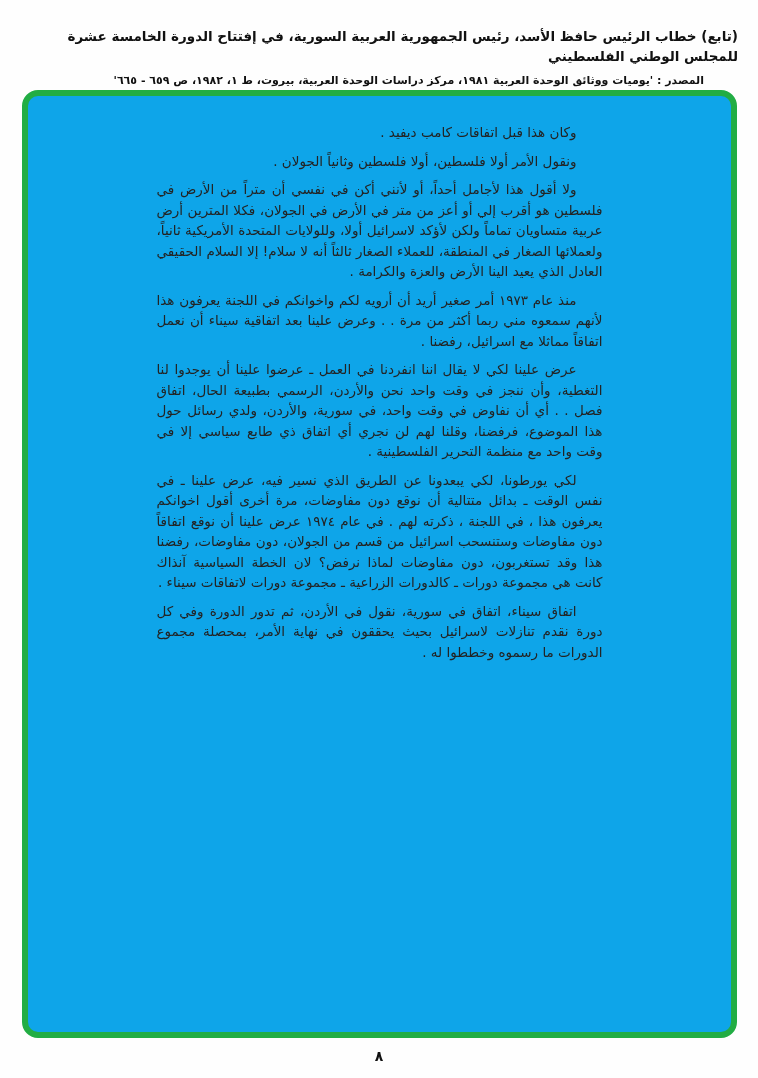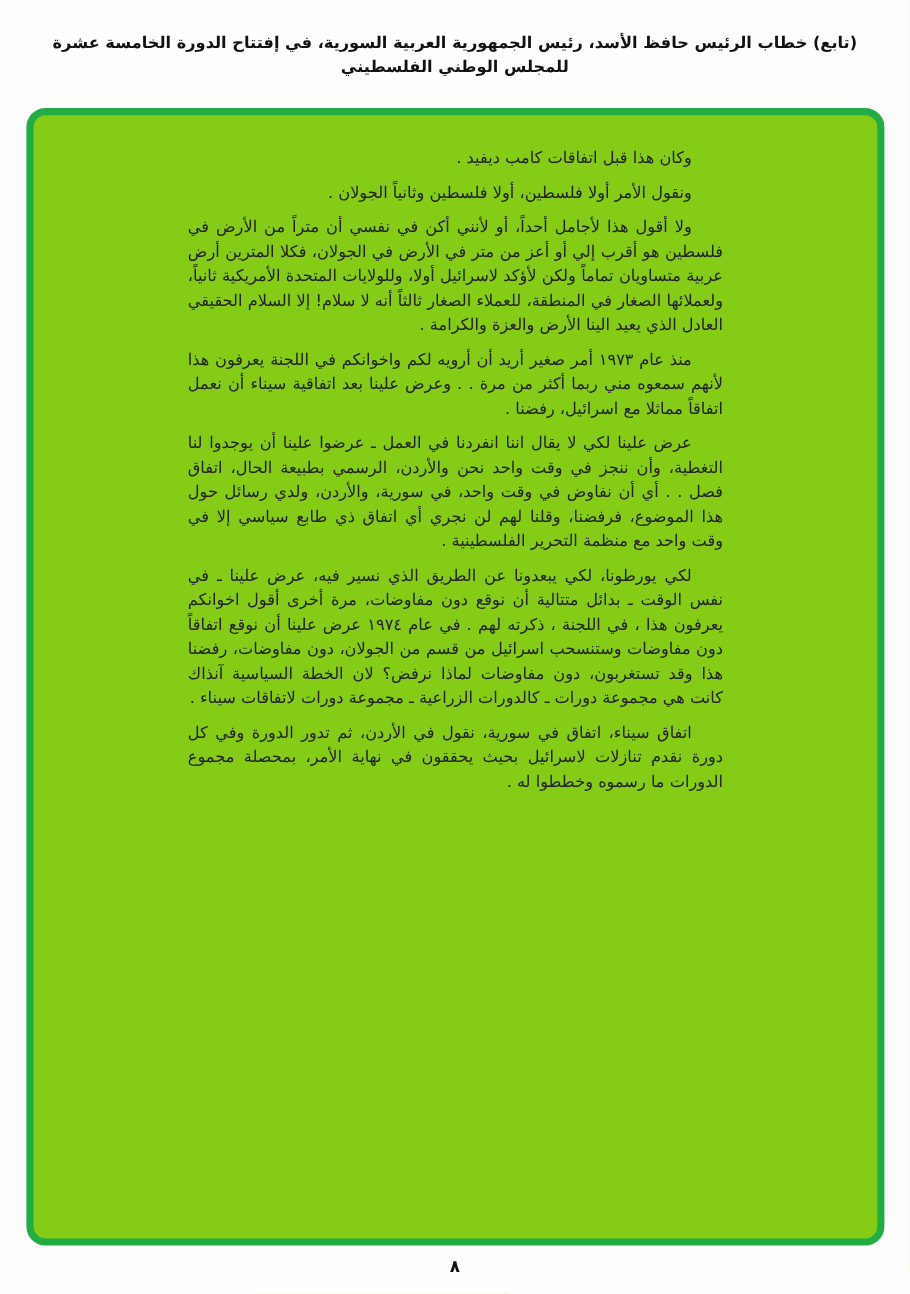--- a/index.html
+++ b/index.html
@@ -25,21 +25,21 @@
     position: absolute;
     top: 26px;
     left: 20px;
     right: 20px;
     direction: rtl;
   }
   .doc-title {
     font-weight: bold;
     font-size: 13.5px;
     line-height: 20px;
-    text-align: center;
+    text-align: right;
     letter-spacing: 0px;
     color: #111111;
   }
   .doc-source {
     margin-top: 7px;
     font-weight: bold;
     font-size: 11px;
     line-height: 15px;
     text-align: right;
     padding-right: 34px;
@@ -49,21 +49,21 @@
   
   .frame {
     position: absolute;
     left: 22px;
     top: 90px;
     width: 715px;
     height: 948px;
     box-sizing: border-box;
     border: 6px solid #22ad44;
     border-radius: 16px;
-    background: #84cc16;
+    background: #0ea5e9;
     overflow: hidden;
   }
   
   .text-col {
     width: 446px;
     margin: 26px auto 0 auto;
     direction: rtl;
     text-align: justify;
     font-size: 13.5px;
     line-height: 20.5px;
@@ -85,20 +85,21 @@
     color: #111111;
   }
 </style>
 </head>
 <body>
 
 <div class="page">
 
   <div class="header">
     <div class="doc-title">(تابع) خطاب الرئيس حافظ الأسد، رئيس الجمهورية العربية السورية، في إفتتاح الدورة الخامسة عشرة للمجلس الوطني الفلسطيني</div>
+    <div class="doc-source">المصدر :  'يوميات ووثائق الوحدة العربية ١٩٨١، مركز دراسات الوحدة العربية، بيروت، ط ١، ١٩٨٢، ص ٦٥٩ - ٦٦٥'</div>
   </div>
 
   <div class="frame">
     <div class="text-col">
       <p>وكان هذا قبل اتفاقات كامب ديفيد .</p>
       <p>ونقول الأمر أولا فلسطين، أولا فلسطين وثانياً الجولان .</p>
       <p>ولا أقول هذا لأجامل أحداً، أو لأنني أكن في نفسي أن متراً من الأرض في فلسطين هو أقرب إلي أو أعز من متر في الأرض في الجولان، فكلا المترين أرض عربية متساويان تماماً ولكن لأؤكد لاسرائيل أولا، وللولايات المتحدة الأمريكية ثانياً، ولعملائها الصغار في المنطقة، للعملاء الصغار ثالثاً أنه لا سلام! إلا السلام الحقيقي العادل الذي يعيد الينا الأرض والعزة والكرامة .</p>
       <p>منذ عام ١٩٧٣ أمر صغير أريد أن أرويه لكم واخوانكم في اللجنة يعرفون هذا لأنهم سمعوه مني ربما أكثر من مرة . . وعرض علينا بعد اتفاقية سيناء أن نعمل اتفاقاً مماثلا مع اسرائيل، رفضنا .</p>
       <p>عرض علينا لكي لا يقال اننا انفردنا في العمل ـ عرضوا علينا أن يوجدوا لنا التغطية، وأن ننجز في وقت واحد نحن والأردن، الرسمي بطبيعة الحال، اتفاق فصل . . أي أن نفاوض في وقت واحد، في سورية، والأردن، ولدي رسائل حول هذا الموضوع، فرفضنا، وقلنا لهم لن نجري أي اتفاق ذي طابع سياسي إلا في وقت واحد مع منظمة التحرير الفلسطينية .</p>
       <p>لكي يورطونا، لكي يبعدونا عن الطريق الذي نسير فيه، عرض علينا ـ في نفس الوقت ـ بدائل متتالية أن نوقع دون مفاوضات، مرة أخرى أقول اخوانكم يعرفون هذا ، في اللجنة ، ذكرته لهم . في عام ١٩٧٤ عرض علينا أن نوقع اتفاقاً دون مفاوضات وستنسحب اسرائيل من قسم من الجولان، دون مفاوضات، رفضنا هذا وقد تستغربون، دون مفاوضات لماذا نرفض؟ لان الخطة السياسية آنذاك كانت هي مجموعة دورات ـ كالدورات الزراعية ـ مجموعة دورات لاتفاقات سيناء .</p>

